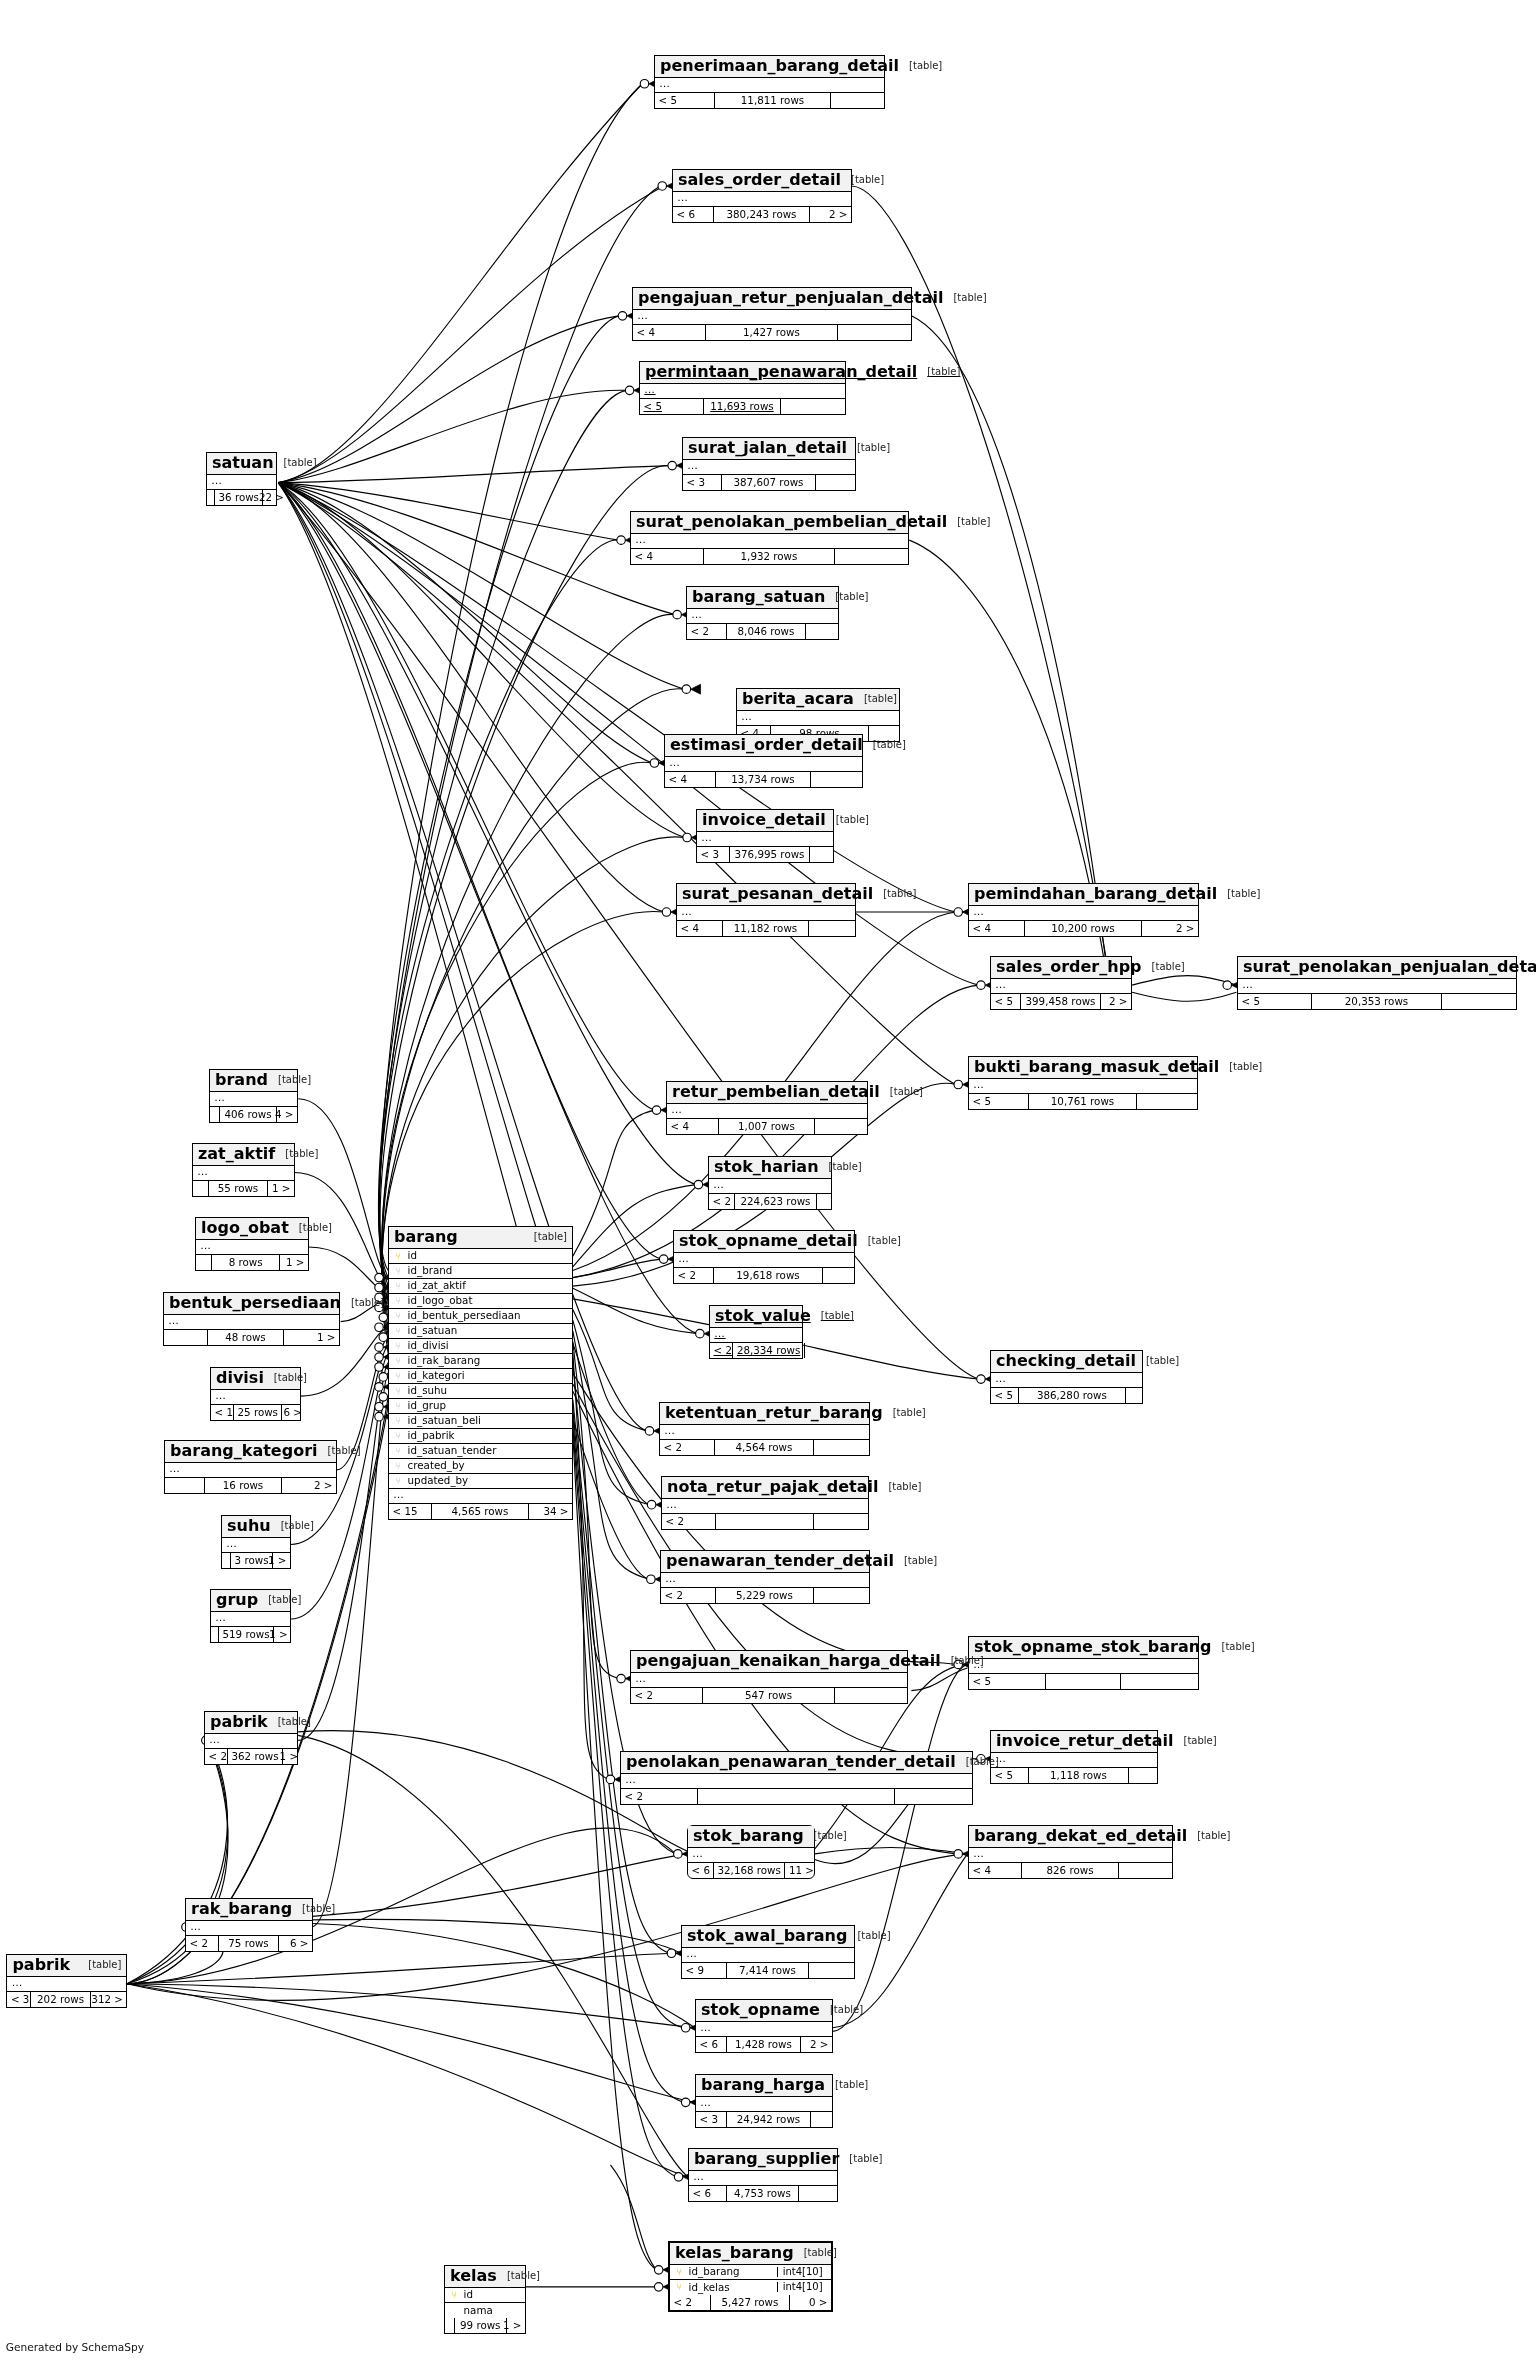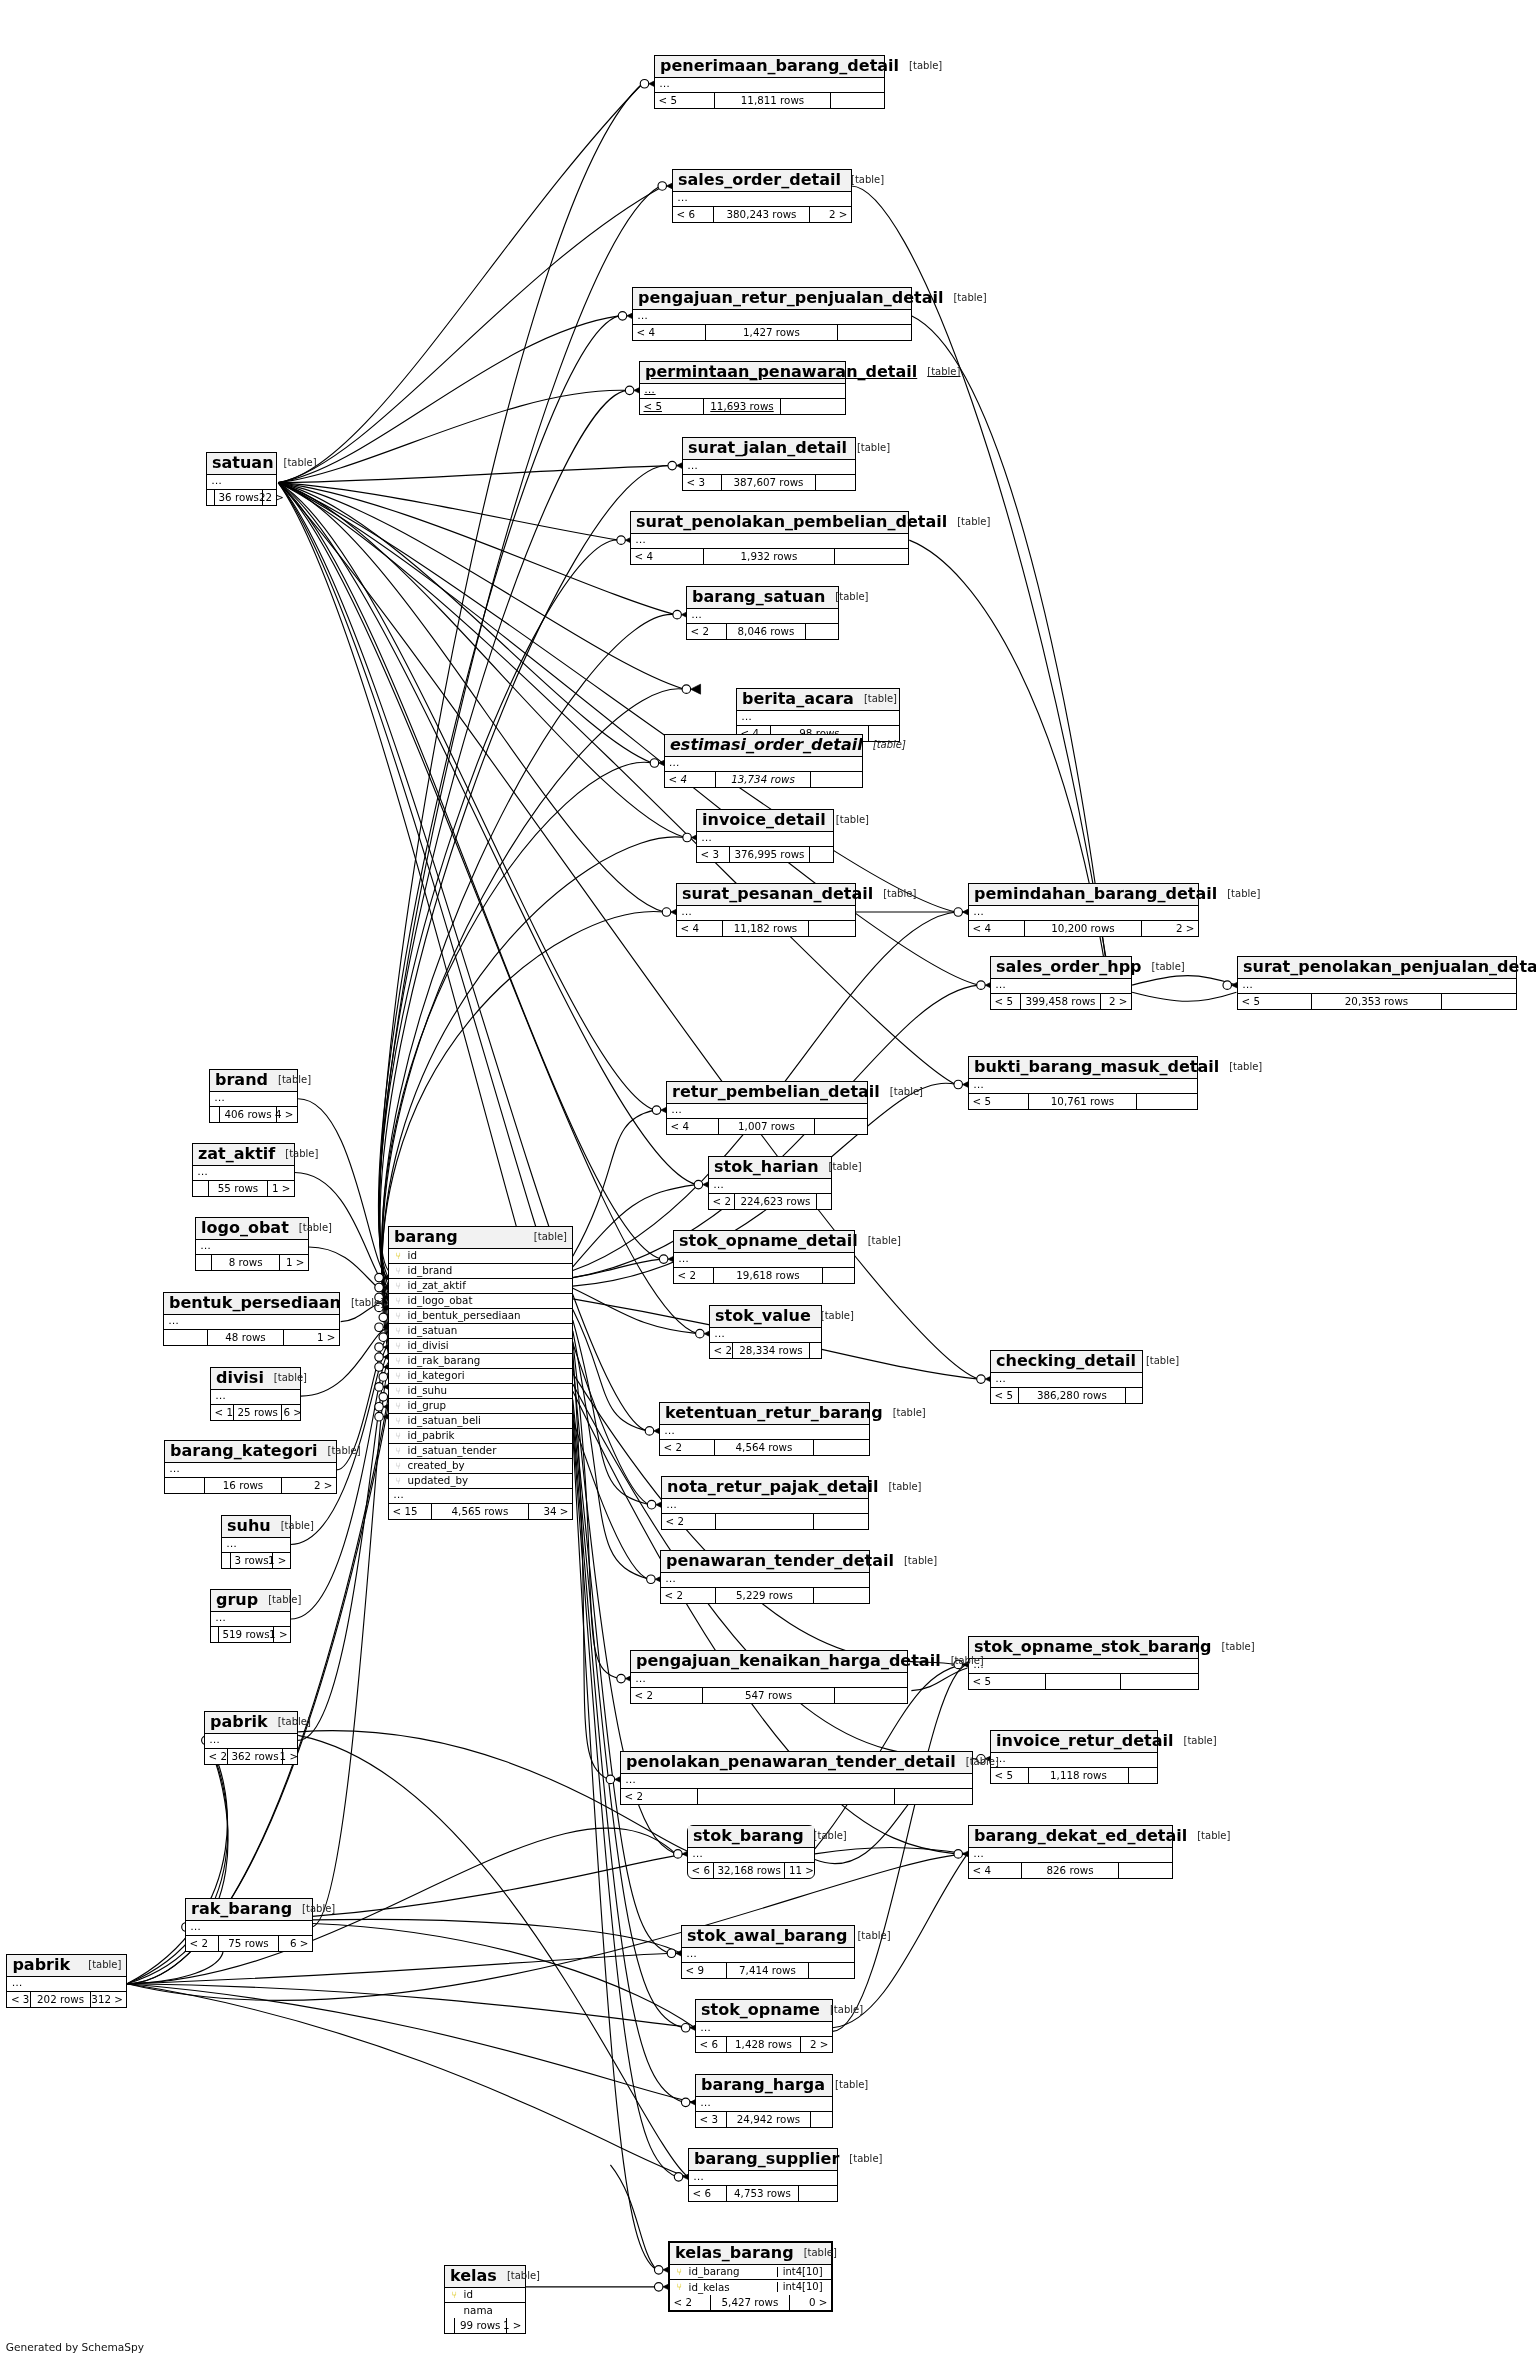--- a/index.html
+++ b/index.html
@@ -481,21 +481,21 @@
         </div>
         <div class="body">
           <div class="ellipsis">…</div>
         </div>
         <div class="foot">
           <div class="fleft" style="width: 34px;">&lt; 4</div>
           <div class="fmid">98 rows</div>
           <div class="fright" style="width: 30px;"></div>
         </div>
       </div>
-      <div class="tbl" style="left: 664px; top: 734px; width: 199px; font-style: italic;">
+      <div class="tbl" style="left: 664px; top: 734px; width: 199px;">
         <div class="hdr">
           <span class="tname">estimasi_order_detail</span>
           <span class="ttag">[table]</span>
         </div>
         <div class="body">
           <div class="ellipsis">…</div>
         </div>
         <div class="foot">
           <div class="fleft" style="width: 51px;">&lt; 4</div>
           <div class="fmid">13,734 rows</div>
@@ -621,21 +621,21 @@
         </div>
         <div class="body">
           <div class="ellipsis">…</div>
         </div>
         <div class="foot">
           <div class="fleft" style="width: 40px;">&lt; 2</div>
           <div class="fmid">19,618 rows</div>
           <div class="fright" style="width: 31px;"></div>
         </div>
       </div>
-      <div class="tbl" style="left: 709px; top: 1305px; width: 113px;">
+      <div class="tbl" style="left: 709px; top: 1305px; width: 94px; text-decoration: underline;">
         <div class="hdr">
           <span class="tname">stok_value</span>
           <span class="ttag">[table]</span>
         </div>
         <div class="body">
           <div class="ellipsis">…</div>
         </div>
         <div class="foot">
           <div class="fleft" style="width: 23.4px;">&lt; 2</div>
           <div class="fmid">28,334 rows</div>

